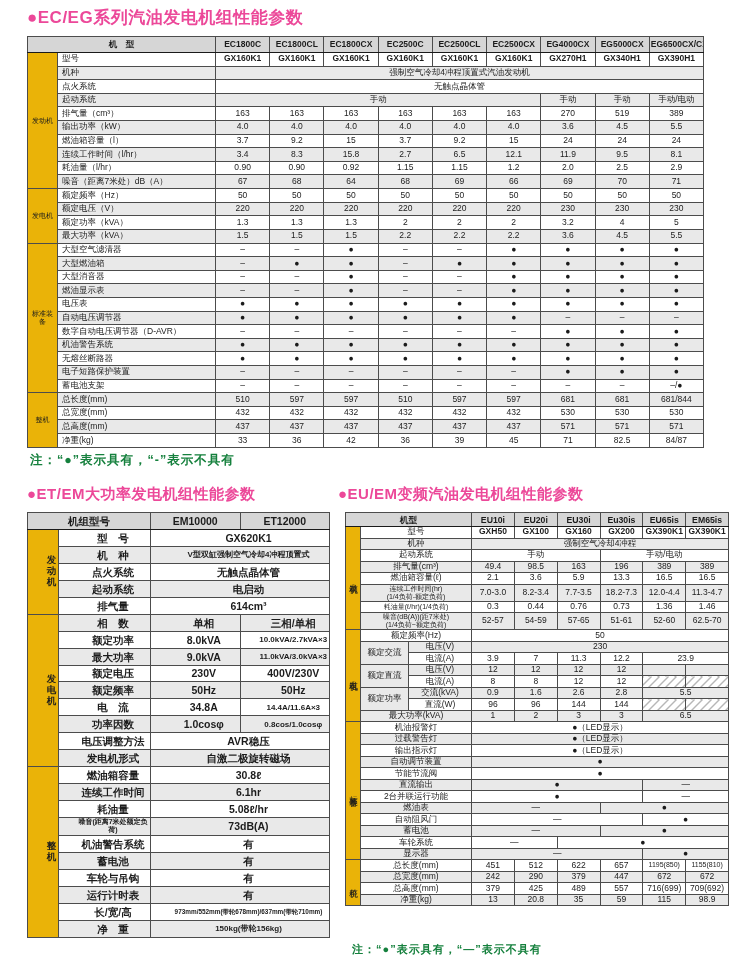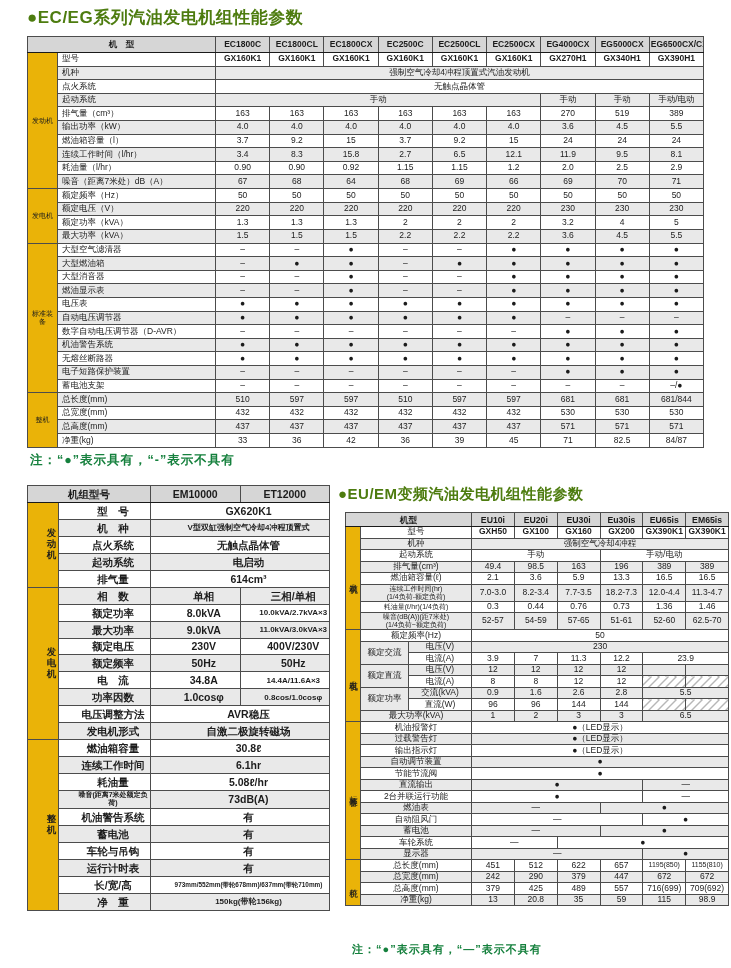--- a/index.html
+++ b/index.html
@@ -2,21 +2,21 @@
 <html><head>
 <meta charset="utf-8">
 <style>
   html,body{margin:0;padding:0;}
   body{
     width:731px;height:968px;position:relative;background:#ffffff;
     font-family:"Liberation Sans","DejaVu Sans",sans-serif;color:#1c1c1c;
     -webkit-font-smoothing:antialiased;
   }
   .abs{position:absolute;}
-  .sec-title{color:#4d7c0f;font-weight:bold;white-space:nowrap;letter-spacing:.5px;}
+  .sec-title{color:#ec4899;font-weight:bold;white-space:nowrap;letter-spacing:.5px;}
   #t1-title{left:27px;top:6px;font-size:17px;}
   #t2-title{left:27px;top:485px;font-size:15px;}
   #t3-title{left:338px;top:485px;font-size:15px;}
   .note{font-weight:bold;color:#15803d;white-space:nowrap;}
   #t1-note{left:30px;top:452px;font-size:12.5px;letter-spacing:1px;}
   #t3-note{left:352px;top:942px;font-size:11px;letter-spacing:1px;}
 
   table.spec{
     border-collapse:collapse;table-layout:fixed;position:absolute;
     background:#fff;border:1.5px solid #1a1a1a;
@@ -31,21 +31,21 @@
   tr.gs td{border-top:1.4px solid #1a1a1a;}
 
   
   #table-ec-eg{left:27px;top:36px;width:677px;height:412px;font-size:8.5px;}
   #table-ec-eg thead th{height:15px;font-size:8.5px;}
   #table-ec-eg td{height:12.4px;}
   #table-ec-eg td.label{text-align:left;padding-left:4px;}
   #table-ec-eg td.group{font-size:7px;letter-spacing:0;}
 
   
-  #table-et-em{left:27px;top:485px;width:303px;height:426px;font-size:10.5px;font-weight:bold;}
+  #table-et-em{left:27px;top:512px;width:303px;height:426px;font-size:10.5px;font-weight:bold;}
   #table-et-em thead th{height:16px;}
   #table-et-em td{height:15px;padding-left:18px;}
   #table-et-em td.group{font-size:9.5px;}
 
   
   #table-eu-em{left:345px;top:512px;width:384px;height:356px;font-size:8.5px;}
   #table-eu-em thead th{height:13px;font-size:8.7px;}
   #table-eu-em td{height:10.5px;}
   #table-eu-em td.label{white-space:pre-line;}
   #table-eu-em td.group{

